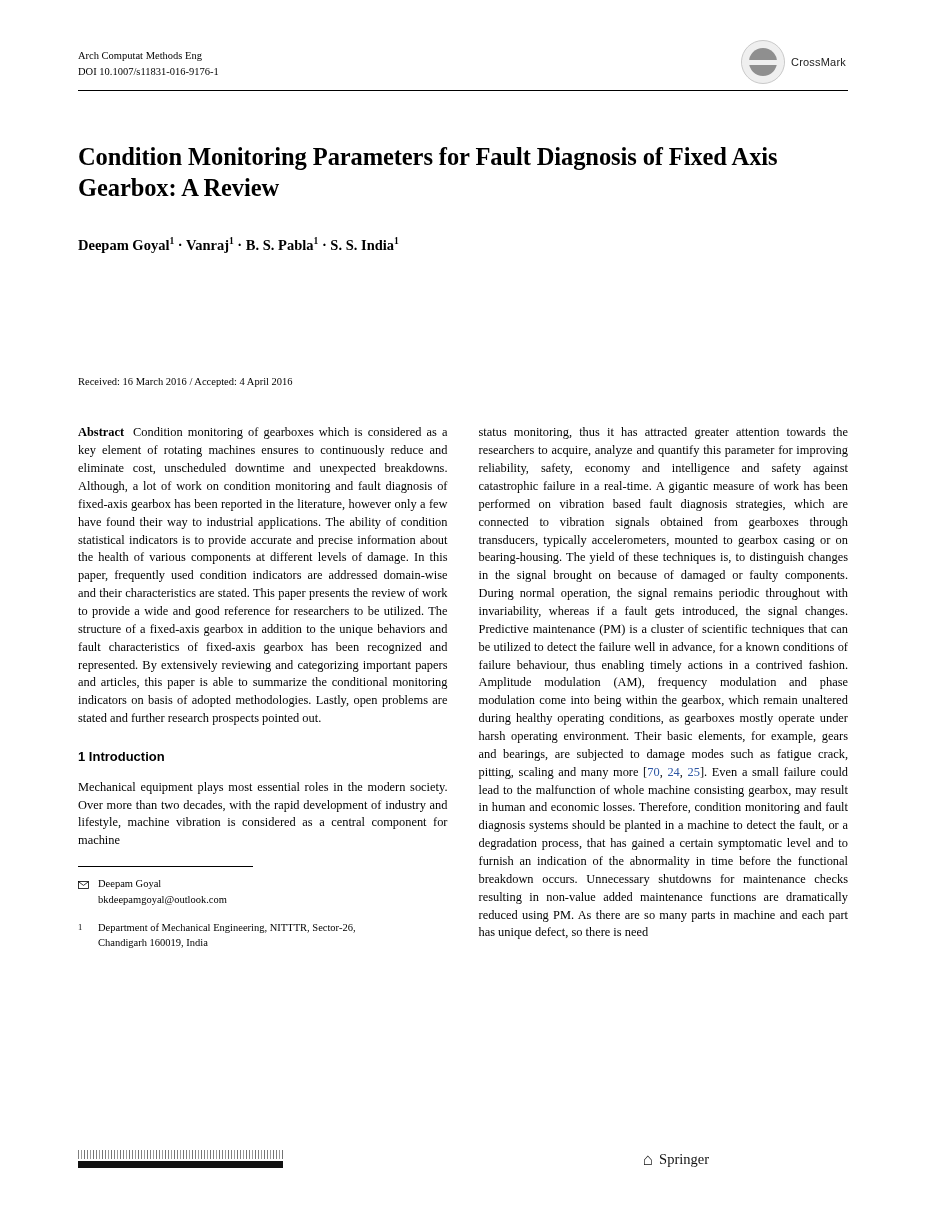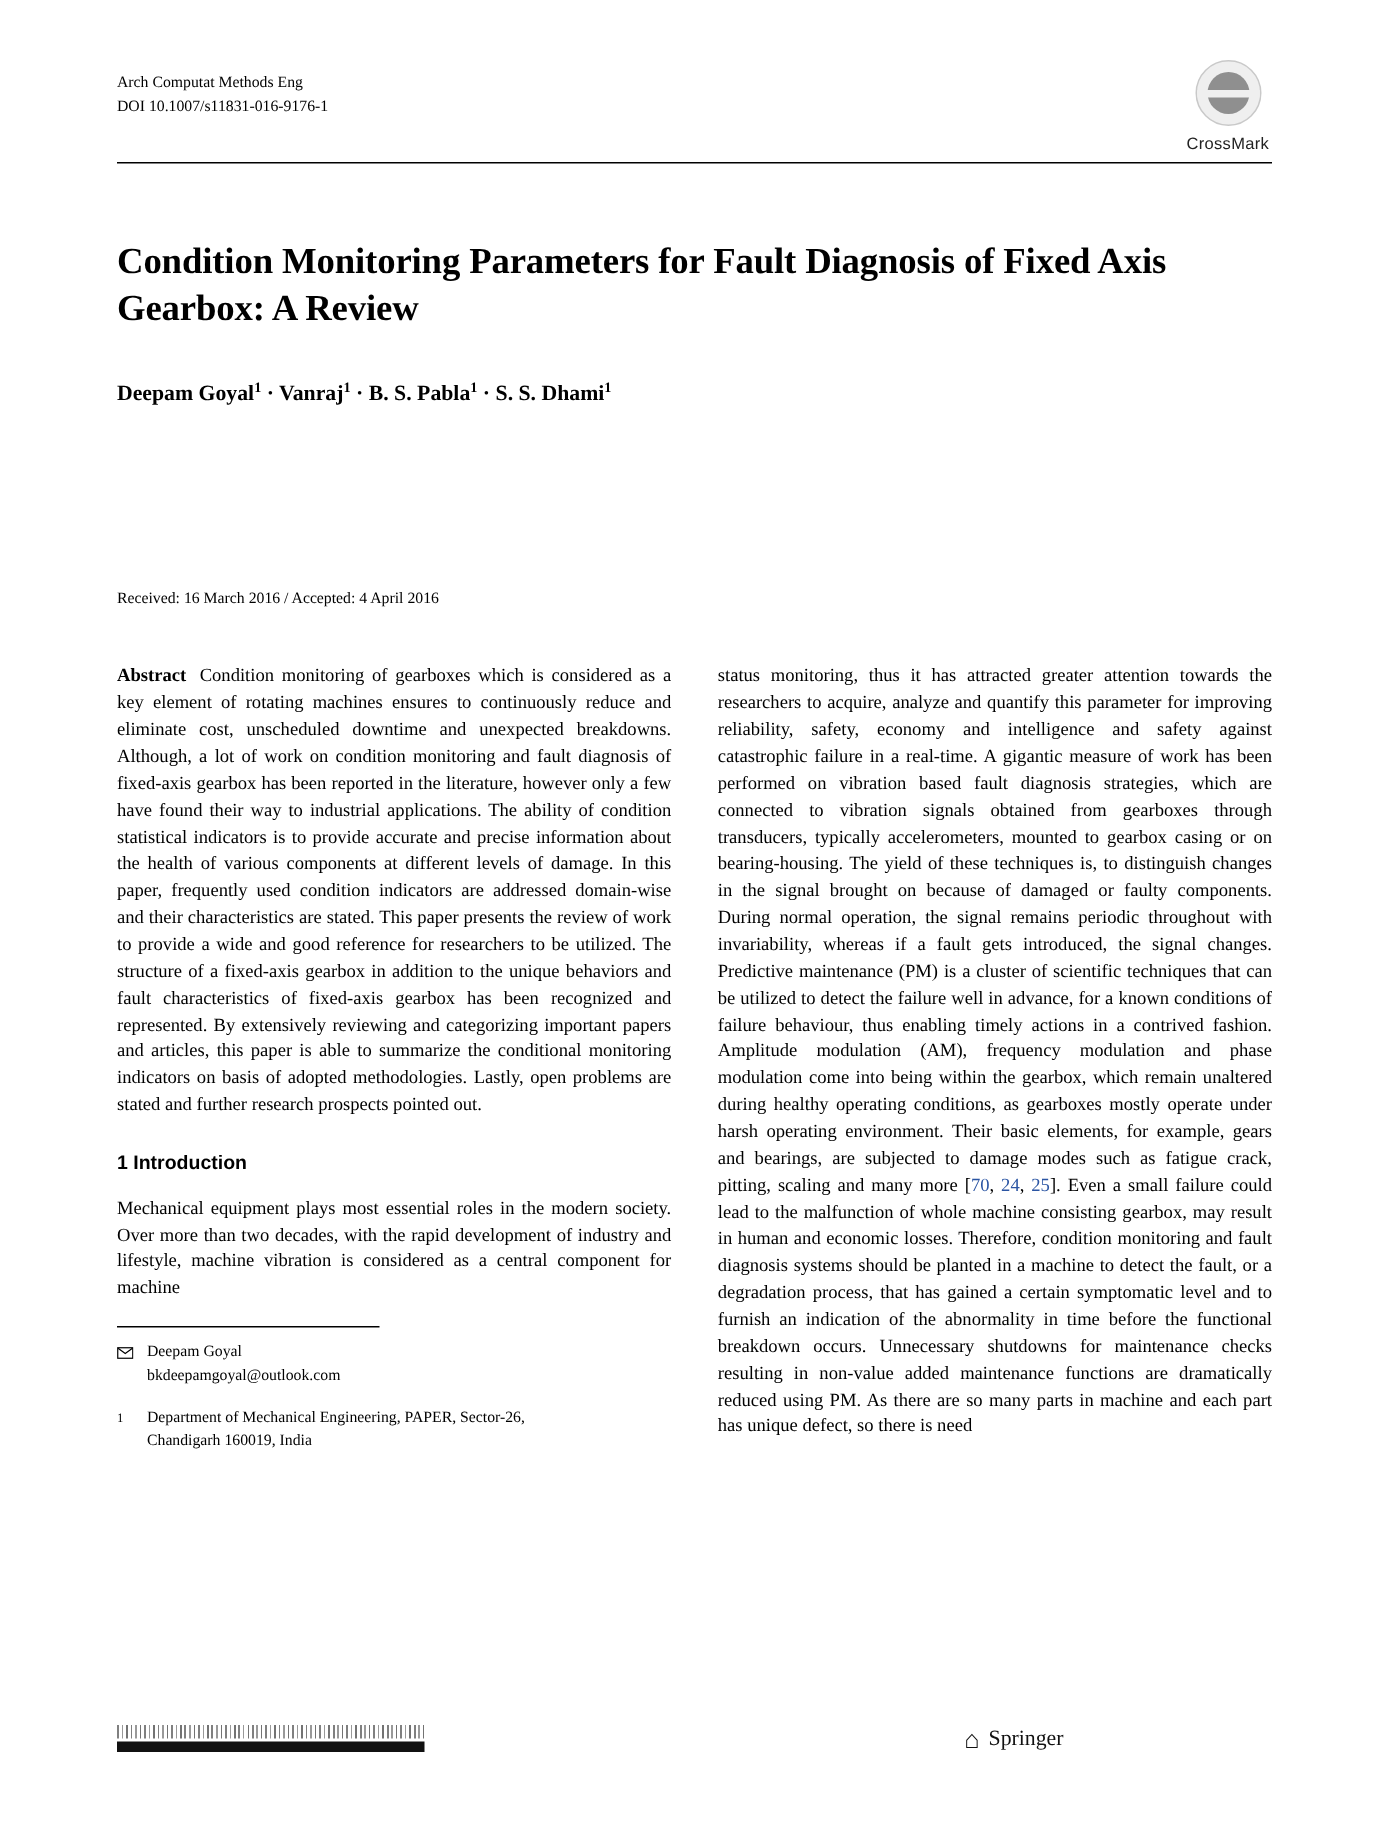--- a/index.html
+++ b/index.html
@@ -39,21 +39,20 @@
     line-height: 1.55;
     color: #000;
     padding-top: 4px;
   }
   .crossmark {
     display: flex;
     align-items: center;
     gap: 6px;
     margin-top: -4px;
     margin-right: 2px;
-    flex-direction: column;
   }
   .crossmark-logo {
     width: 42px;
     height: 42px;
     border-radius: 50%;
     background: #efefef;
     border: 1px solid #c9c9c9;
     position: relative;
     overflow: hidden;
   }
@@ -242,21 +241,21 @@
     </div>
     <div class="rule"></div>
 
 
     <h1 class="title">Condition Monitoring Parameters for Fault Diagnosis of Fixed Axis Gearbox: A Review</h1>
 
     <div class="authors">
       <span>Deepam Goyal</span><sup>1</sup>
       <span> · </span><span>Vanraj</span><sup>1</sup>
       <span> · </span><span>B. S. Pabla</span><sup>1</sup>
-      <span> · </span><span>S. S. Dhami</span><sup>1</sup>
+      <span> · </span><span>S. S. India</span><sup>1</sup>
     </div>
 
     <div class="dates">
       <div>Received: 16 March 2016 / Accepted: 4 April 2016</div>
     </div>
 
     <div class="columns">
 
       <div class="col">
         <p><span class="abstract-label">Abstract</span><span class="abstract-gap"></span><span>Condition monitoring of gearboxes which is considered as a key element of rotating machines ensures to continuously reduce and eliminate cost, unscheduled downtime and unexpected breakdowns. Although, a lot of work on condition monitoring and fault diagnosis of fixed-axis gearbox has been reported in the literature, however only a few have found their way to industrial applications. The ability of condition statistical indicators is to provide accurate and precise information about the health of various components at different levels of damage. In this paper, frequently used condition indicators are addressed domain-wise and their characteristics are stated. This paper presents the review of work to provide a wide and good reference for researchers to be utilized. The structure of a fixed-axis gearbox in addition to the unique behaviors and fault characteristics of fixed-axis gearbox has been recognized and represented. By extensively reviewing and categorizing important papers and articles, this paper is able to summarize the conditional monitoring indicators on basis of adopted methodologies. Lastly, open problems are stated and further research prospects pointed out.</span></p>
@@ -276,21 +275,21 @@
           </div>
           <div>
             <div>Deepam Goyal</div>
             <div>bkdeepamgoyal@outlook.com</div>
           </div>
         </div>
 
         <div class="affil">
           <div class="affil-num">1</div>
           <div>
-            <div>Department of Mechanical Engineering, PAPER, Sector-26,</div>
+            <div>Department of Mechanical Engineering, NITTTR, Sector-26,</div>
             <div>Chandigarh 160019, India</div>
           </div>
         </div>
       </div>
 
       <div class="col">
         <p><span>status monitoring, thus it has attracted greater attention towards the researchers to acquire, analyze and quantify this parameter for improving reliability, safety, economy and intelligence and safety against catastrophic failure in a real-time. A gigantic measure of work has been performed on vibration based fault diagnosis strategies, which are connected to vibration signals obtained from gearboxes through transducers, typically accelerometers, mounted to gearbox casing or on bearing-housing. The yield of these techniques is, to distinguish changes in the signal brought on because of damaged or faulty components. During normal operation, the signal remains periodic throughout with invariability, whereas if a fault gets introduced, the signal changes. Predictive maintenance (PM) is a cluster of scientific techniques that can be utilized to detect the failure well in advance, for a known conditions of failure behaviour, thus enabling timely actions in a contrived fashion. Amplitude modulation (AM), frequency modulation and phase modulation come into being within the gearbox, which remain unaltered during healthy operating conditions, as gearboxes mostly operate under harsh operating environment. Their basic elements, for example, gears and bearings, are subjected to damage modes such as fatigue crack, pitting, scaling and many more [</span><span class="ref-link">70</span>, <span class="ref-link">24</span>, <span class="ref-link">25</span><span>]. Even a small failure could lead to the malfunction of whole machine consisting gearbox, may result in human and economic losses. Therefore, condition monitoring and fault diagnosis systems should be planted in a machine to detect the fault, or a degradation process, that has gained a certain symptomatic level and to furnish an indication of the abnormality in time before the functional breakdown occurs. Unnecessary shutdowns for maintenance checks resulting in non-value added maintenance functions are dramatically reduced using PM. As there are so many parts in machine and each part has unique defect, so there is need</span></p>
       </div>
 
     </div>

